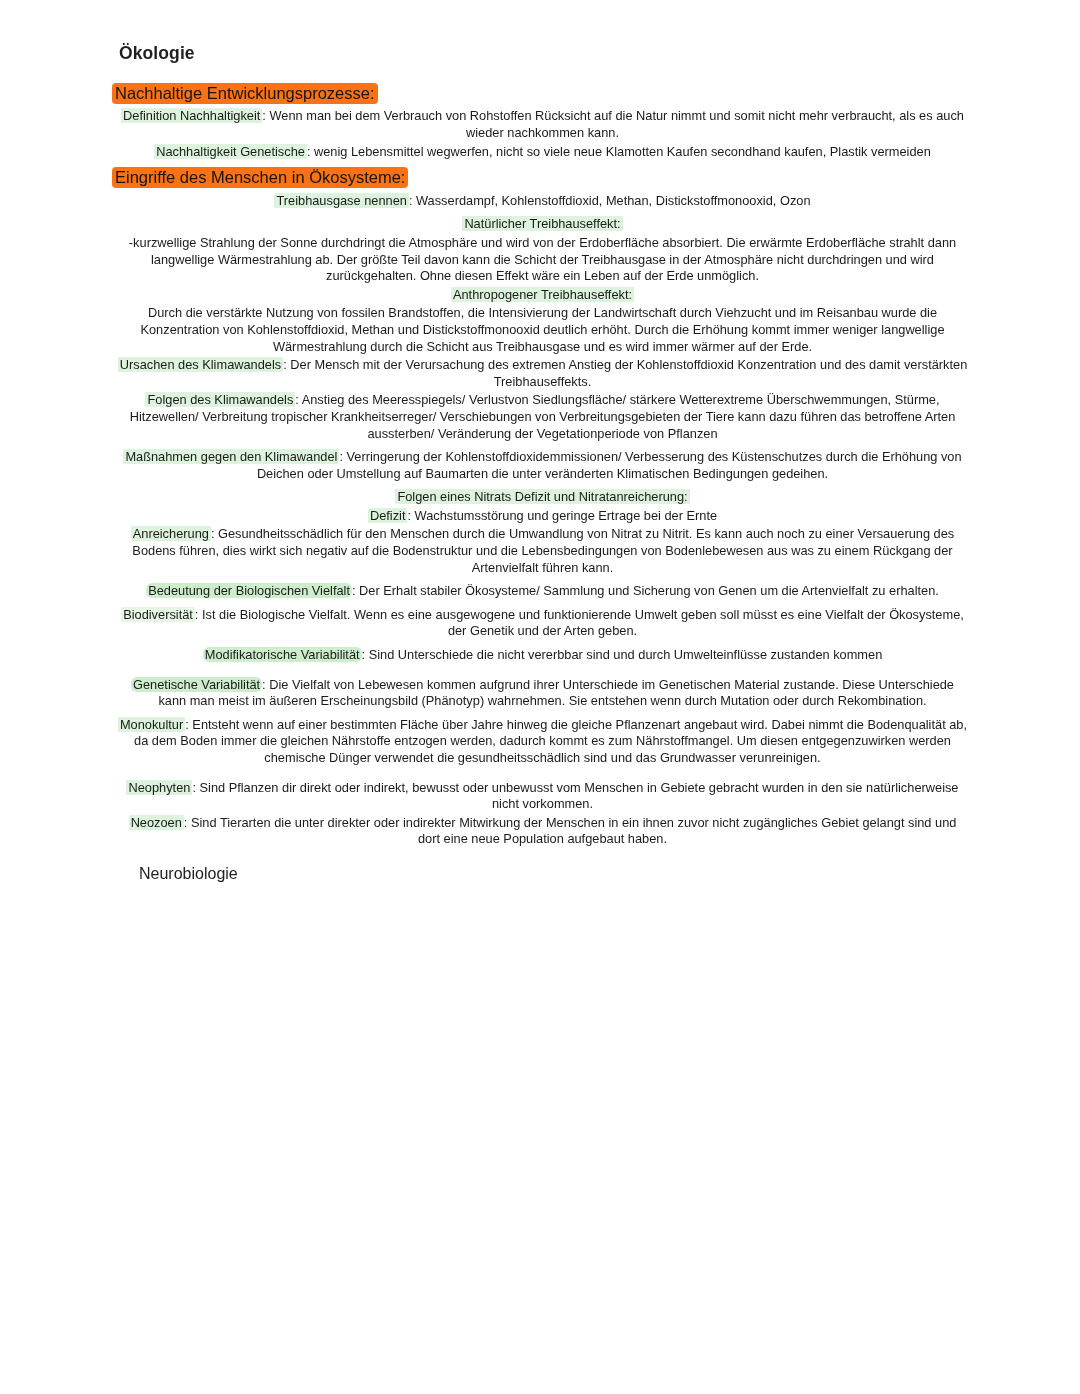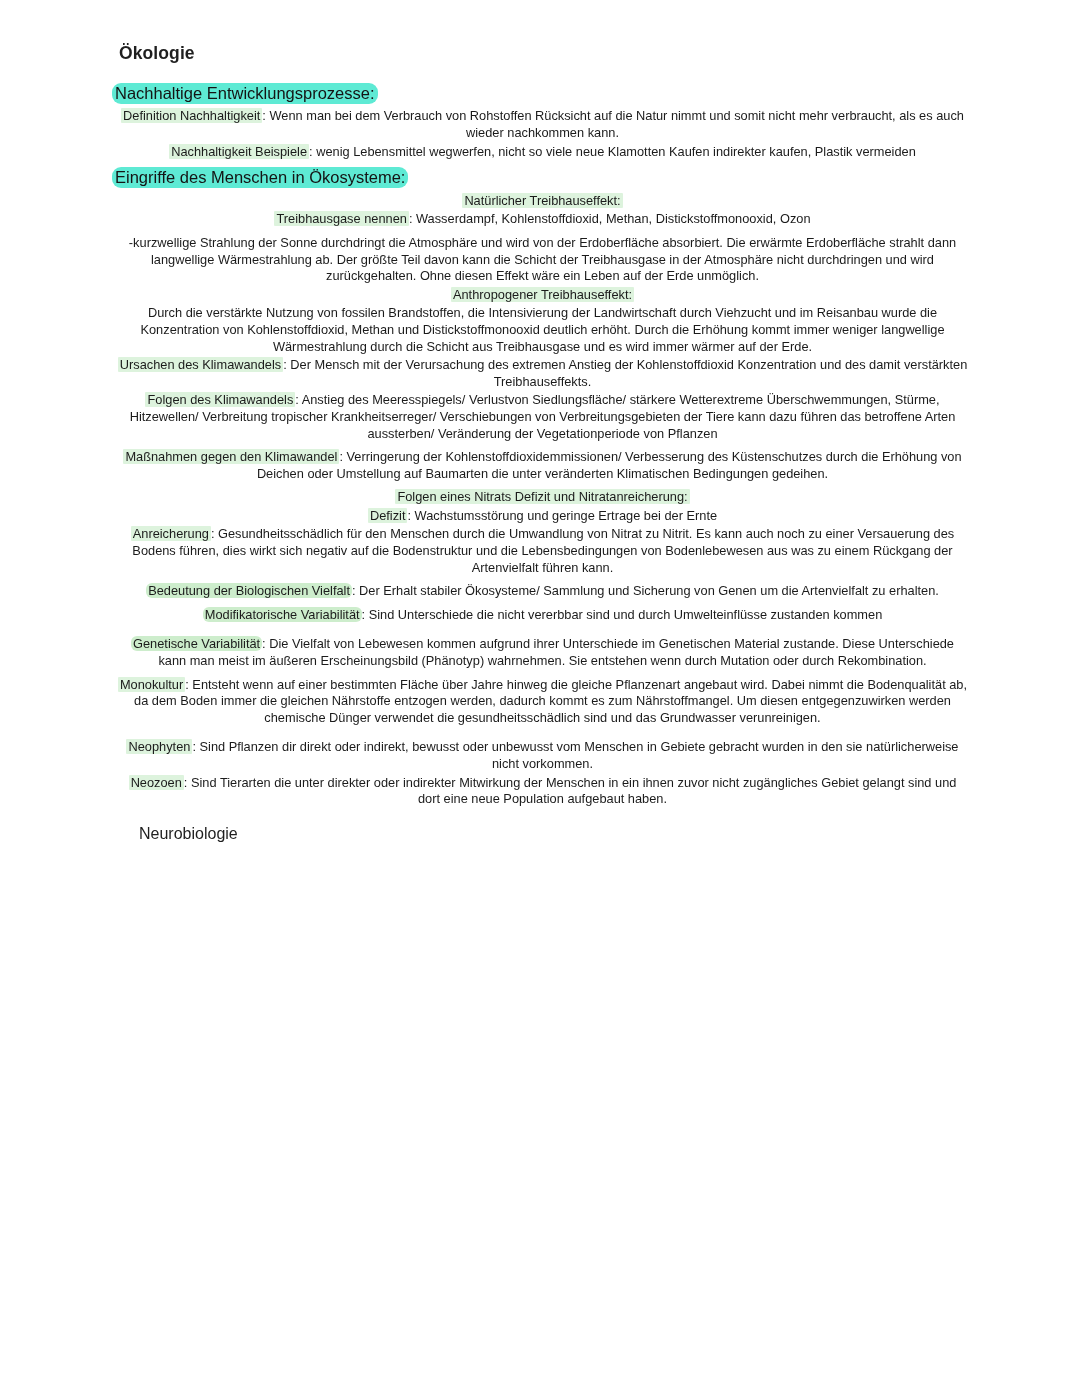--- a/index.html
+++ b/index.html
@@ -61,23 +61,23 @@
     background-color: #cdedcc;
     padding: 0 2px;
     border-radius: 6px;
   }
   .hl-soft {
     background-color: #e6f6e4;
     padding: 0 2px;
     border-radius: 1px;
   }
   .hl-line {
-    background-color: #5eead4;
+    background-color: #f97316;
     padding: 1px 3px 2px 3px;
-    border-radius: 9px;
+    border-radius: 4px;
   }
   .trailing-title {
     font-size: 16px;
     line-height: 1.3;
     color: #1f1f1f;
     margin: 0 0 0 27px;
   }
   .block { margin-bottom: 0; }
 </style>
 </head>
@@ -85,29 +85,29 @@
 
 <div id="page">
 
   <h1 class="doc-title">Ökologie</h1>
 
   <div class="block">
     <div class="section-heading"><span class="hl-line">Nachhaltige Entwicklungsprozesse:</span></div>
 
     <p class="para indent"><span class="hl">Definition Nachhaltigkeit</span><span>: Wenn man bei dem Verbrauch von Rohstoffen Rücksicht auf die Natur nimmt und somit nicht mehr verbraucht, als es auch wieder nachkommen kann.</span></p>
 
-    <p class="para indent gap-sm"><span class="hl">Nachhaltigkeit Beispiele</span><span>: wenig Lebensmittel wegwerfen, nicht so viele neue Klamotten Kaufen indirekter kaufen, Plastik vermeiden</span></p>
+    <p class="para indent gap-sm"><span class="hl">Nachhaltigkeit Genetische</span><span>: wenig Lebensmittel wegwerfen, nicht so viele neue Klamotten Kaufen secondhand kaufen, Plastik vermeiden</span></p>
   </div>
 
   <div class="block">
     <div class="section-heading"><span class="hl-line">Eingriffe des Menschen in Ökosysteme:</span></div>
 
+    <p class="para indent gap-sm"><span class="hl">Treibhausgase nennen</span><span>: Wasserdampf, Kohlenstoffdioxid, Methan, Distickstoffmonooxid, Ozon</span></p>
+
     <p class="para indent"><span class="hl">Natürlicher Treibhauseffekt:</span></p>
-
-    <p class="para indent gap-sm"><span class="hl">Treibhausgase nennen</span><span>: Wasserdampf, Kohlenstoffdioxid, Methan, Distickstoffmonooxid, Ozon</span></p>
 
     <p class="para indent"><span>-kurzwellige Strahlung der Sonne durchdringt die Atmosphäre und wird von der Erdoberfläche absorbiert. Die erwärmte Erdoberfläche strahlt dann langwellige Wärmestrahlung ab. Der größte Teil davon kann die Schicht der Treibhausgase in der Atmosphäre nicht durchdringen und wird zurückgehalten. Ohne diesen Effekt wäre ein Leben auf der Erde unmöglich.</span></p>
 
     <p class="para indent"><span class="hl">Anthropogener Treibhauseffekt:</span></p>
 
     <p class="para indent"><span>Durch die verstärkte Nutzung von fossilen Brandstoffen, die Intensivierung der Landwirtschaft durch Viehzucht und im Reisanbau wurde die Konzentration von Kohlenstoffdioxid, Methan und Distickstoffmonooxid deutlich erhöht. Durch die Erhöhung kommt immer weniger langwellige Wärmestrahlung durch die Schicht aus Treibhausgase und es wird immer wärmer auf der Erde.</span></p>
 
     <p class="para indent"><span class="hl">Ursachen des Klimawandels</span><span>: Der Mensch mit der Verursachung des extremen Anstieg der Kohlenstoffdioxid Konzentration und des damit verstärkten Treibhauseffekts.</span></p>
 
     <p class="para indent gap-sm"><span class="hl">Folgen des Klimawandels</span><span>: Anstieg des Meeresspiegels/ Verlustvon Siedlungsfläche/ stärkere Wetterextreme Überschwemmungen, Stürme, Hitzewellen/ Verbreitung tropischer Krankheitserreger/ Verschiebungen von Verbreitungsgebieten der Tiere kann dazu führen das betroffene Arten aussterben/ Veränderung der Vegetationperiode  von Pflanzen</span></p>
@@ -115,20 +115,21 @@
     <p class="para indent gap-sm"><span class="hl">Maßnahmen gegen den Klimawandel</span><span>: Verringerung der Kohlenstoffdioxidemmissionen/ Verbesserung des Küstenschutzes durch die Erhöhung von Deichen oder Umstellung auf Baumarten die unter veränderten Klimatischen Bedingungen gedeihen.</span></p>
 
     <p class="para indent"><span class="hl">Folgen eines Nitrats Defizit und Nitratanreicherung:</span></p>
 
     <p class="para indent"><span class="hl">Defizit</span><span>: Wachstumsstörung und geringe Ertrage bei der Ernte</span></p>
 
     <p class="para indent gap-sm"><span class="hl">Anreicherung</span><span>: Gesundheitsschädlich für den Menschen durch die Umwandlung von Nitrat zu Nitrit. Es kann auch noch zu einer Versauerung des Bodens führen, dies wirkt sich negativ auf die Bodenstruktur und die Lebensbedingungen von Bodenlebewesen aus was zu einem Rückgang der Artenvielfalt führen kann.</span></p>
 
     <p class="para indent gap-sm"><span class="hl-strong">Bedeutung der Biologischen Vielfalt</span><span>: Der Erhalt stabiler Ökosysteme/ Sammlung und Sicherung von Genen um die Artenvielfalt zu erhalten.</span></p>
 
+    <p class="para indent gap-sm"><span class="hl-soft">Biodiversität</span><span>: Ist die Biologische Vielfalt. Wenn es eine ausgewogene und funktionierende Umwelt geben soll müsst es eine Vielfalt der Ökosysteme, der Genetik und der Arten geben.</span></p>
 
     <p class="para indent gap-md"><span class="hl-strong">Modifikatorische Variabilität</span><span>: Sind Unterschiede die nicht vererbbar sind und durch Umwelteinflüsse zustanden kommen</span></p>
 
     <p class="para indent gap-sm"><span class="hl-strong">Genetische Variabilität</span><span>: Die Vielfalt von Lebewesen kommen aufgrund ihrer Unterschiede im Genetischen Material zustande. Diese Unterschiede kann man meist im äußeren Erscheinungsbild (Phänotyp) wahrnehmen. Sie entstehen wenn durch Mutation oder durch Rekombination.</span></p>
 
     <p class="para indent gap-md"><span class="hl">Monokultur</span><span>: Entsteht wenn auf einer bestimmten Fläche über Jahre hinweg die gleiche Pflanzenart angebaut wird. Dabei nimmt die Bodenqualität ab, da dem Boden immer die gleichen Nährstoffe entzogen werden, dadurch kommt es zum Nährstoffmangel. Um diesen entgegenzuwirken werden chemische Dünger verwendet die gesundheitsschädlich sind und das Grundwasser verunreinigen.</span></p>
 
     <p class="para indent"><span class="hl">Neophyten</span><span>: Sind Pflanzen dir direkt oder indirekt, bewusst oder unbewusst vom Menschen in Gebiete gebracht wurden in den sie natürlicherweise nicht vorkommen.</span></p>
 
     <p class="para indent gap-lg"><span class="hl">Neozoen</span><span>: Sind Tierarten die unter direkter oder indirekter Mitwirkung der Menschen in ein ihnen zuvor nicht zugängliches Gebiet gelangt sind und dort eine neue Population aufgebaut haben.</span></p>

